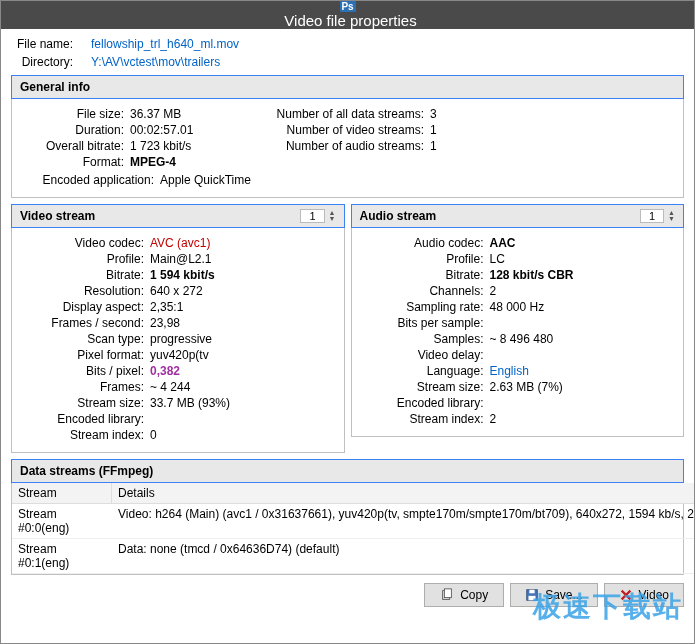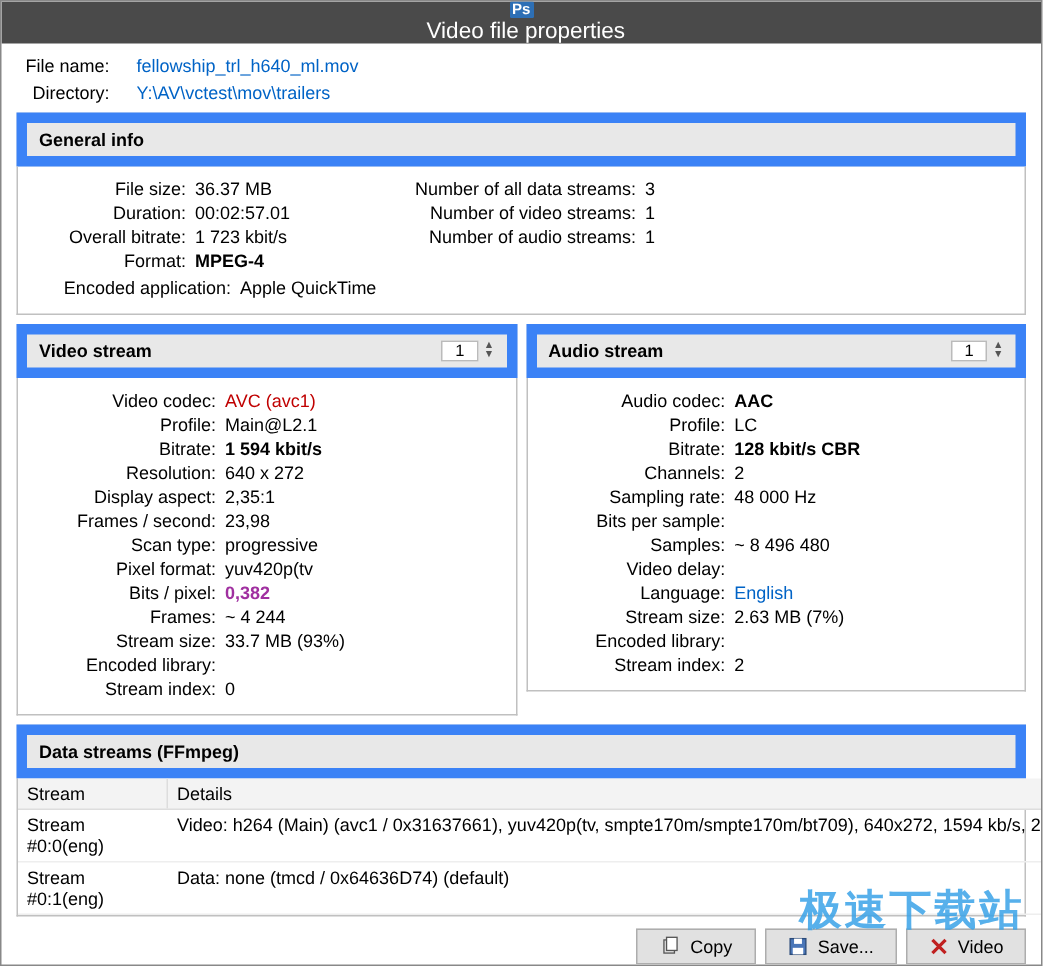--- a/index.html
+++ b/index.html
@@ -8,21 +8,21 @@
 .titlebar .icon-box { width: 16px; height: 16px; background: #2d6fb5; display: inline-flex; align-items: center; justify-content: center; color: #fff; font-size: 10px; font-weight: bold; margin-right: 6px; border-radius: 1px; }
 .title-text { flex: 1; font-size: 15px; }
 .close-btn { width: 44px; height: 28px; display: flex; align-items: center; justify-content: center; color: #fff; font-size: 14px; cursor: pointer; }
 
 .content { padding: 8px 10px 0 10px; }
 
 .filerow { display: flex; margin-bottom: 4px; }
 .filerow .lbl { width: 80px; text-align: right; padding-right: 18px; color: #000; }
 .filerow .val { color: #0063c6; cursor: pointer; }
 
-.section-head { background: #e8e8e8; border: 7px solid #3b82f6; padding: 4px 8px; font-weight: bold; font-size: 12px; margin-top: 6px; display: flex; }
+.section-head { background: #e8e8e8; border: 1px solid #3b82f6; padding: 4px 8px; font-weight: bold; font-size: 12px; margin-top: 6px; display: flex; }
 .section-head .htxt { flex: 1; }
 .section-head .spin { display: flex; align-items: center; gap: 4px; }
 .section-head .spin .num { background: #fff; border: 1px solid #bbb; padding: 0 8px; font-weight: normal; font-size: 11px; }
 .section-head .spin .arrows { display:flex; flex-direction:column; }
 .section-head .spin .arr { font-size: 7px; color: #555; line-height: 6px; cursor:pointer; }
 
 .panel-body { border: 1px solid #c0c0c0; border-top: none; padding: 6px 8px 8px 8px; }
 
 .grid2 { display: flex; gap: 6px; }
 .grid2 > .col { flex: 1; }

